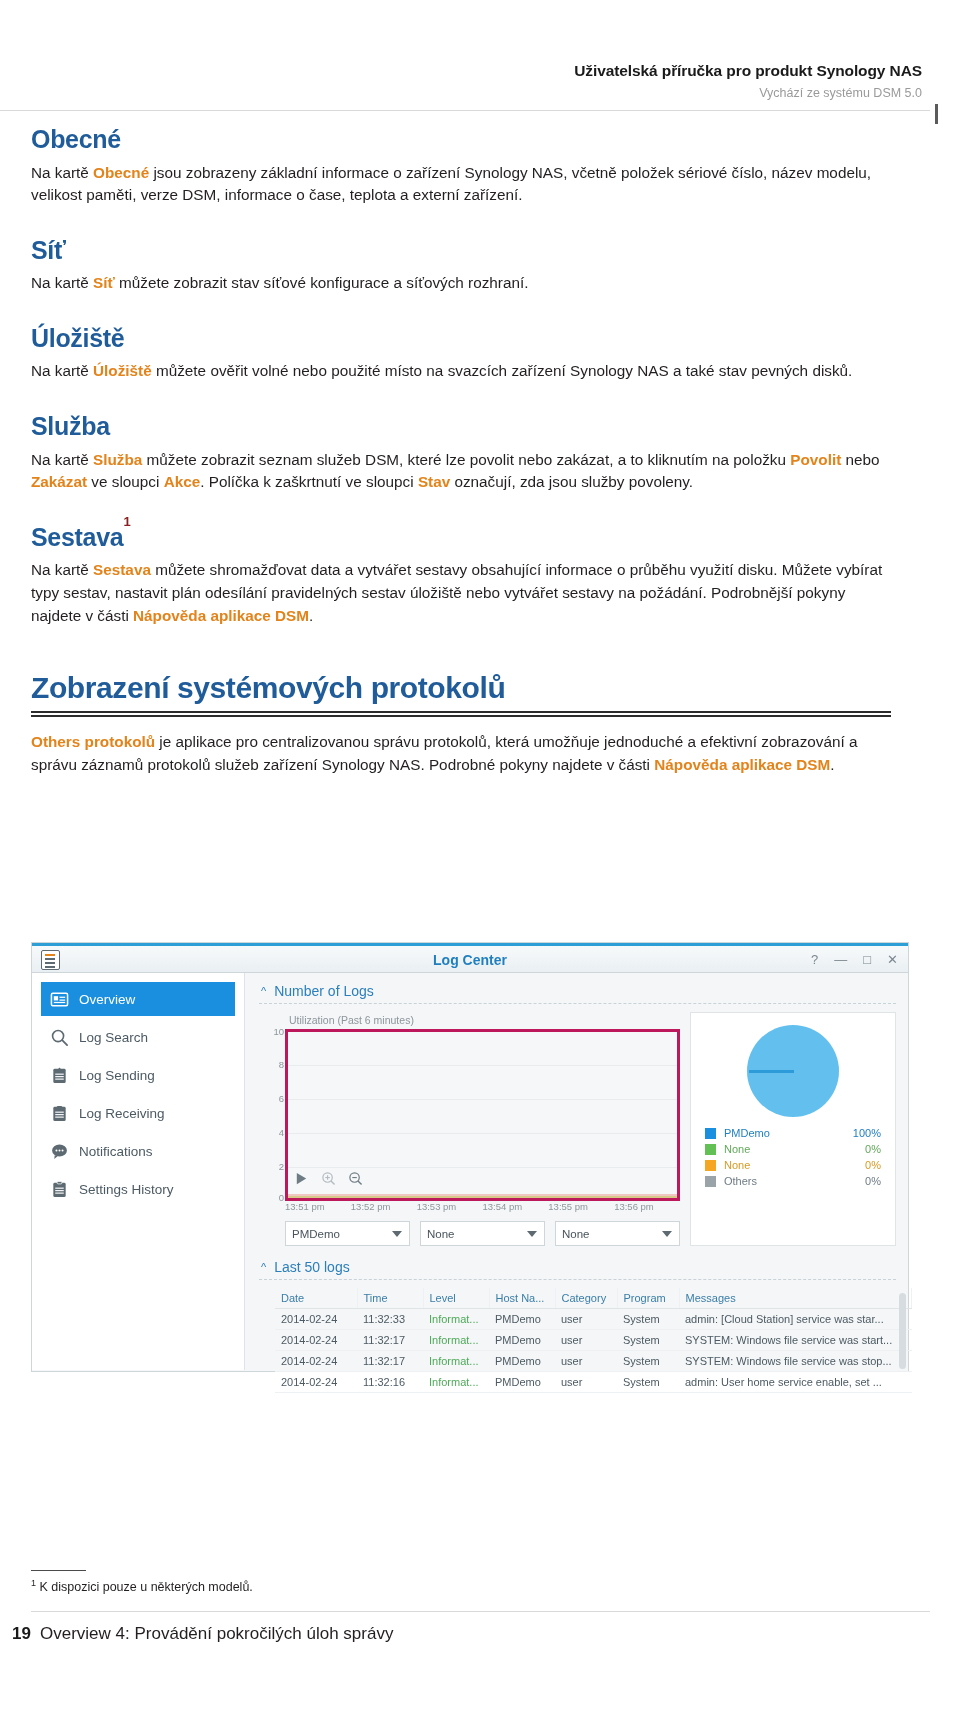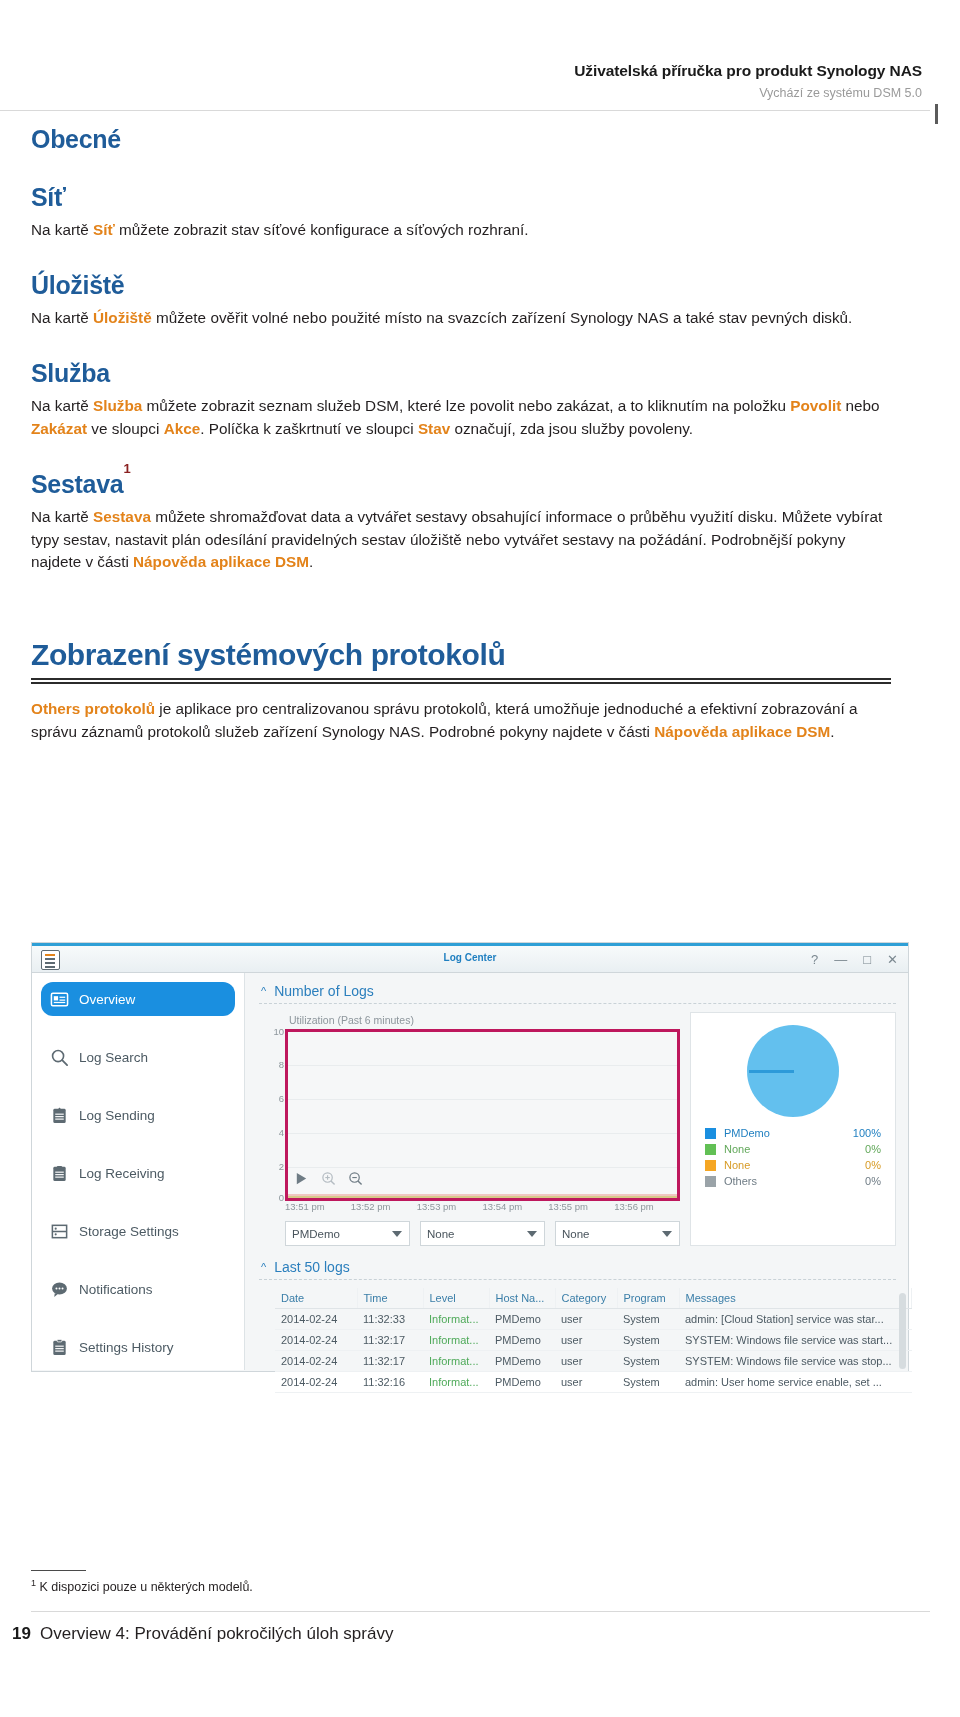--- a/index.html
+++ b/index.html
@@ -56,31 +56,31 @@
   .win-title .app-icon {
     position:absolute; left:9px; top:4px; width:19px; height:20px;
     border:1.5px solid #5d6a72; border-radius:2px; background:#fff;
   }
   .win-title .app-icon:after{
     content:""; position:absolute; left:3px; top:3px; width:10px; height:1.5px;
     background:#e3831a; box-shadow:0 4px 0 #5d6a72, 0 8px 0 #5d6a72, 0 12px 0 #5d6a72;
   }
   .win-title .t {
     position:absolute; left:0; right:0; top:6px; text-align:center;
-    font-size:10px; font-weight:bold; color:#1f7fc0;
+    font-size:14px; font-weight:bold; color:#1f7fc0;
   }
   .win-btns { position:absolute; right:10px; top:5px; display:flex; gap:16px; color:#7b8890; font-size:13px; }
   .win-btns span { line-height:18px; }
 
   .win-body { display:flex; height:397px; }
 
   .sidebar { width:213px; background:#ffffff; border-right:1px solid #dde3e6; padding:9px 9px 0 9px; }
   .nav {
     display:flex; align-items:center; gap:10px; height:34px; padding:0 9px;
-    border-radius:12px; font-size:13.5px; color:#4c5a63; margin-bottom:24px;
+    border-radius:0; font-size:13.5px; color:#4c5a63; margin-bottom:4px;
   }
   .nav.active { background:#1a8fe0; color:#ffffff; }
   .nav .ic { width:19px; height:19px; flex:0 0 19px; display:block; }
 
   .main { flex:1; padding:8px 12px 0 14px; position:relative; min-width:0; }
   .sect-head { display:flex; align-items:center; gap:8px; color:#2b7fbd; font-size:14px; margin:2px 0 4px 2px; }
   .caret { font-size:11px; color:#2b7fbd; }
   .dashed { border-top:1px dashed #c9d2d7; margin:0 0 8px 0; }
 
   .panel-row { display:flex; gap:10px; }
@@ -144,20 +144,21 @@
     <div class="title">Uživatelská příručka pro produkt Synology NAS</div>
     <div class="sub">Vychází ze systému DSM 5.0</div>
   </div>
   <div class="header-rule"></div>
   <div class="right-edge-bar"></div>
 
   <div class="content">
 
     <div class="blk">
       <h2 class="sec">Obecné</h2>
+      <p class="body"><span>Na kartě </span><span class="hl">Obecné</span><span> jsou zobrazeny základní informace o zařízení Synology NAS, včetně položek sériové číslo, název modelu, velikost paměti, verze DSM, informace o čase, teplota a externí zařízení.</span></p>
     </div>
 
     <div class="blk">
       <h2 class="sec">Síť</h2>
       <p class="body"><span>Na kartě </span><span class="hl">Síť</span><span> můžete zobrazit stav síťové konfigurace a síťových rozhraní.</span></p>
     </div>
 
     <div class="blk">
       <h2 class="sec">Úložiště</h2>
       <p class="body"><span>Na kartě </span><span class="hl">Úložiště</span><span> můžete ověřit volné nebo použité místo na svazcích zařízení Synology NAS a také stav pevných disků.</span></p>
@@ -166,21 +167,21 @@
     <div class="blk">
       <h2 class="sec">Služba</h2>
       <p class="body"><span>Na kartě </span><span class="hl">Služba</span><span> můžete zobrazit seznam služeb DSM, které lze povolit nebo zakázat, a to kliknutím na položku </span><span class="hl">Povolit</span><span> nebo </span><span class="hl">Zakázat</span><span> ve sloupci </span><span class="hl">Akce</span><span>. Políčka k zaškrtnutí ve sloupci </span><span class="hl">Stav</span><span> označují, zda jsou služby povoleny.</span></p>
     </div>
 
     <div class="blk">
       <h2 class="sec"><span>Sestava</span><sup>1</sup></h2>
       <p class="body"><span>Na kartě </span><span class="hl">Sestava</span><span> můžete shromažďovat data a vytvářet sestavy obsahující informace o průběhu využití disku. Můžete vybírat typy sestav, nastavit plán odesílání pravidelných sestav úložiště nebo vytvářet sestavy na požádání. Podrobnější pokyny najdete v části </span><span class="hl">Nápověda aplikace DSM</span><span>.</span></p>
     </div>
 
-    <div style="margin-top:64px;">
+    <div style="margin-top:44px;">
       <h1 class="big">Zobrazení systémových protokolů</h1>
       <div class="dbl-rule"></div>
       <p class="body"><span class="hl">Others protokolů</span><span> je aplikace pro centralizovanou správu protokolů, která umožňuje jednoduché a efektivní zobrazování a správu záznamů protokolů služeb zařízení Synology NAS. Podrobné pokyny najdete v části </span><span class="hl">Nápověda aplikace DSM</span><span>.</span></p>
     </div>
 
   </div>
 
   <div class="shot">
 
     <div class="win-title">
@@ -240,31 +241,20 @@
                 <rect x="3.5" y="3" width="13" height="15" rx="1.5" fill="#5d6a72"></rect>
                 <rect x="5.5" y="8" width="9" height="1.2" fill="#fff"></rect>
                 <rect x="5.5" y="10.6" width="9" height="1.2" fill="#fff"></rect>
                 <rect x="5.5" y="13.2" width="9" height="1.2" fill="#fff"></rect>
                 <path d="M10 5.5 L7 2 L13 2 Z" fill="#5d6a72"></path>
               </svg>
           </span>
           <span>Log Receiving</span>
         </div>
 
-        <div class="nav">
-          <span class="ic">
-            <svg viewBox="0 0 20 20" width="19" height="19">
-                <rect x="2.5" y="3.5" width="15" height="13" fill="none" stroke="#5d6a72" stroke-width="1.6"></rect>
-                <line x1="2.5" y1="10" x2="17.5" y2="10" stroke="#5d6a72" stroke-width="1.6"></line>
-                <circle cx="6" cy="7" r="1.1" fill="#5d6a72"></circle>
-                <circle cx="6" cy="13" r="1.1" fill="#5d6a72"></circle>
-              </svg>
-          </span>
-          <span>Storage Settings</span>
-        </div>
 
         <div class="nav">
           <span class="ic">
             <svg viewBox="0 0 20 20" width="19" height="19">
                 <ellipse cx="10" cy="9" rx="7.8" ry="6.3" fill="#5d6a72"></ellipse>
                 <path d="M5 14 L4.5 18 L8.5 14.5 Z" fill="#5d6a72"></path>
                 <circle cx="6.8" cy="9" r="1.05" fill="#fff"></circle>
                 <circle cx="10" cy="9" r="1.05" fill="#fff"></circle>
                 <circle cx="13.2" cy="9" r="1.05" fill="#fff"></circle>
               </svg>

